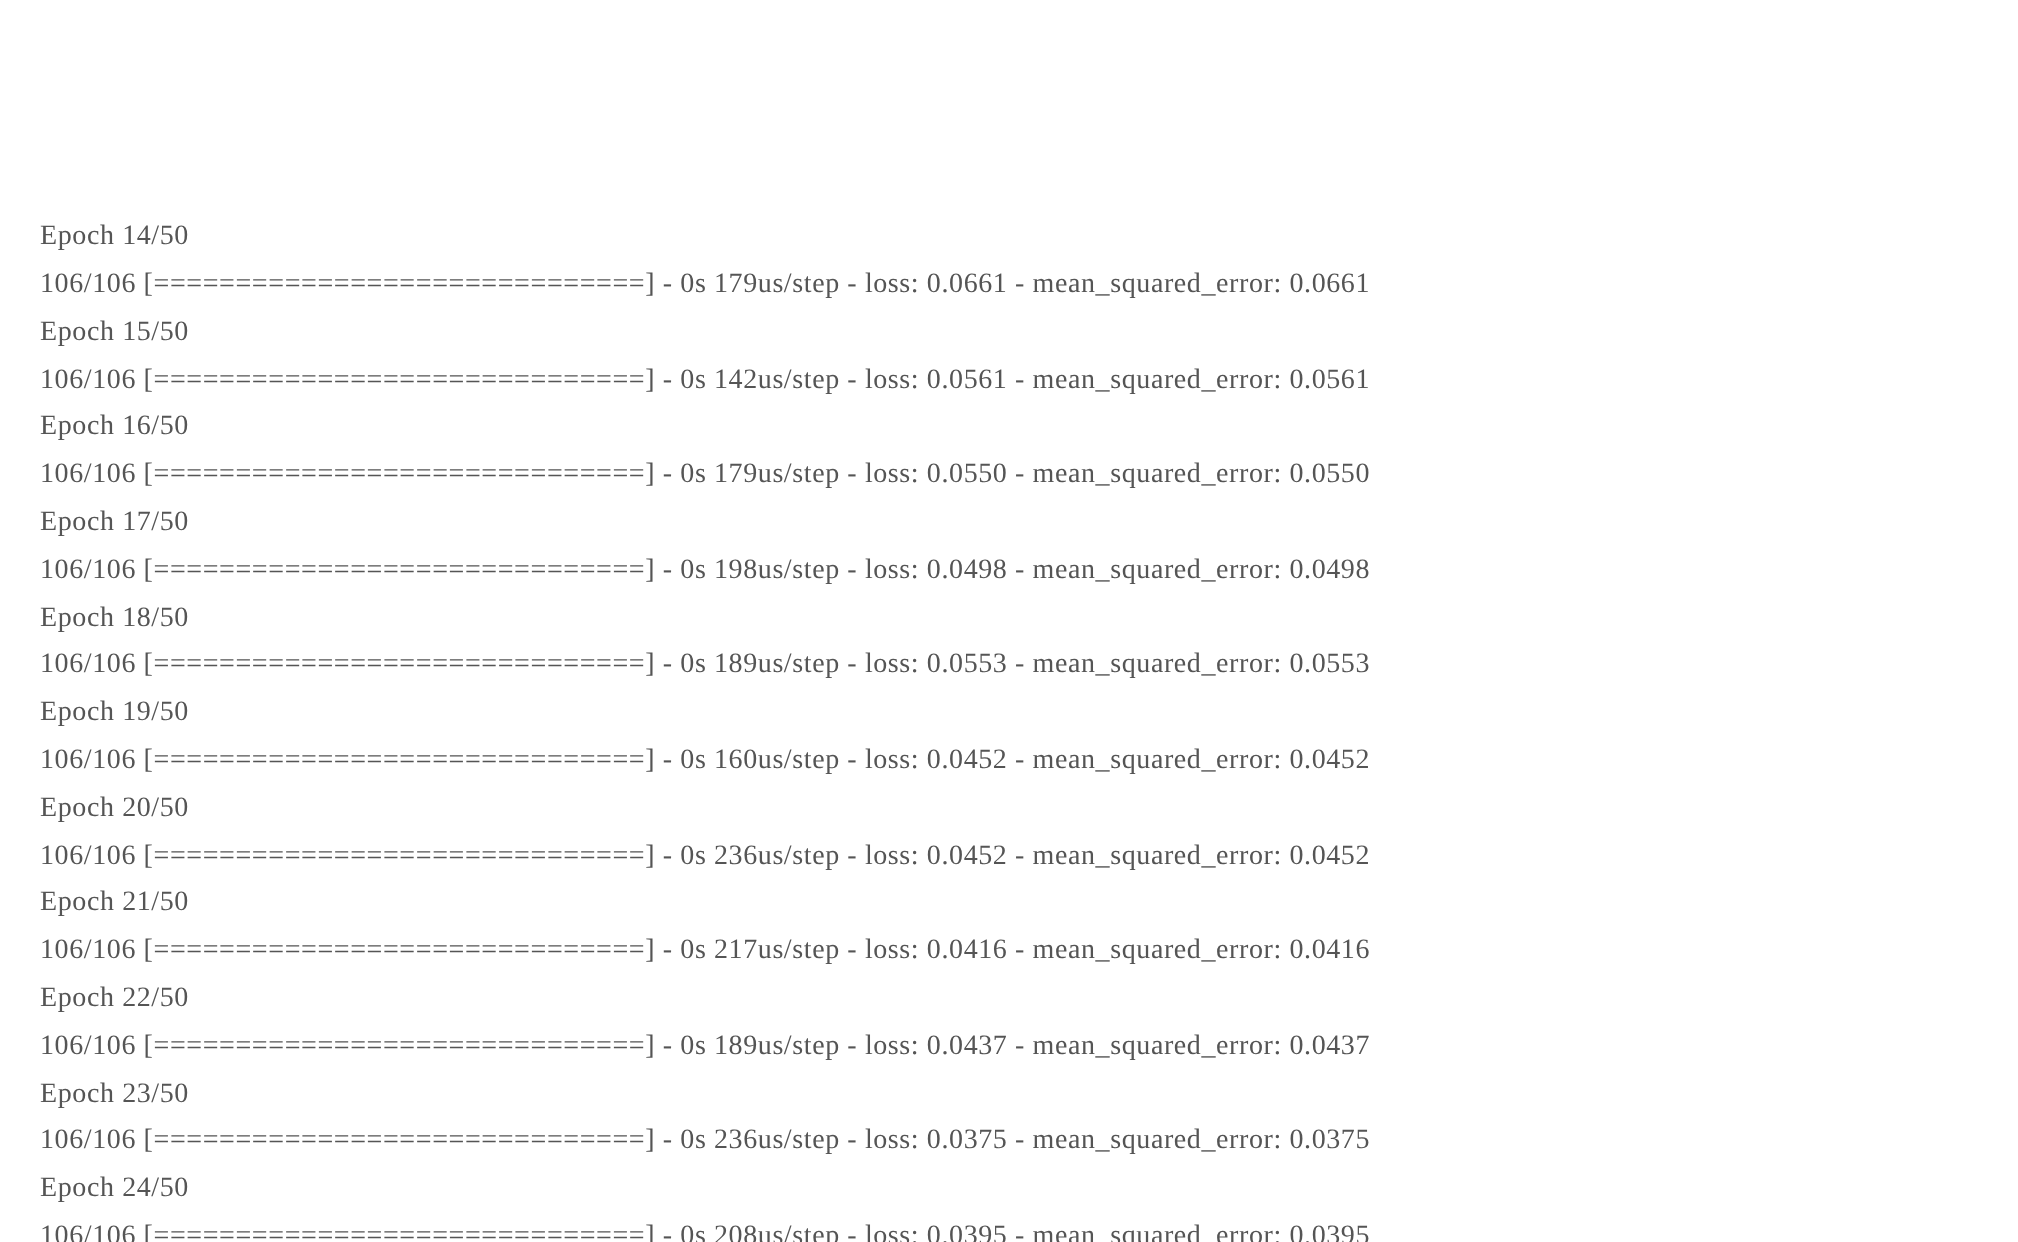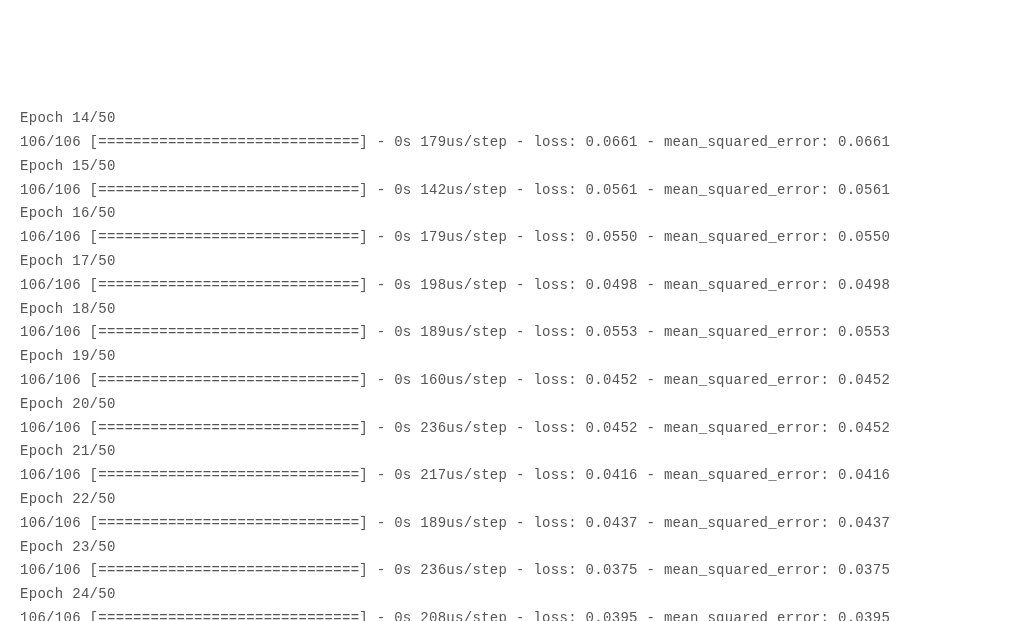--- a/index.html
+++ b/index.html
@@ -7,21 +7,21 @@
       font-size: 14px;
       color: #555;
       background: #fff;
       margin: 0;
       padding: 12px 20px;
       line-height: 1.7;
       letter-spacing: 0.3px;
       white-space: pre;
       position: relative;
     }
-    .line { display: block; }
+    .line { display: block; font-family: Liberation Serif, serif; }
   </style>
 </head>
 <body>
 
 
 
 <div id="lines"><span class="line">Epoch 14/50</span><span class="line">106/106 [==============================] - 0s 179us/step - loss: 0.0661 - mean_squared_error: 0.0661</span><span class="line">Epoch 15/50</span><span class="line">106/106 [==============================] - 0s 142us/step - loss: 0.0561 - mean_squared_error: 0.0561</span><span class="line">Epoch 16/50</span><span class="line">106/106 [==============================] - 0s 179us/step - loss: 0.0550 - mean_squared_error: 0.0550</span><span class="line">Epoch 17/50</span><span class="line">106/106 [==============================] - 0s 198us/step - loss: 0.0498 - mean_squared_error: 0.0498</span><span class="line">Epoch 18/50</span><span class="line">106/106 [==============================] - 0s 189us/step - loss: 0.0553 - mean_squared_error: 0.0553</span><span class="line">Epoch 19/50</span><span class="line">106/106 [==============================] - 0s 160us/step - loss: 0.0452 - mean_squared_error: 0.0452</span><span class="line">Epoch 20/50</span><span class="line">106/106 [==============================] - 0s 236us/step - loss: 0.0452 - mean_squared_error: 0.0452</span><span class="line">Epoch 21/50</span><span class="line">106/106 [==============================] - 0s 217us/step - loss: 0.0416 - mean_squared_error: 0.0416</span><span class="line">Epoch 22/50</span><span class="line">106/106 [==============================] - 0s 189us/step - loss: 0.0437 - mean_squared_error: 0.0437</span><span class="line">Epoch 23/50</span><span class="line">106/106 [==============================] - 0s 236us/step - loss: 0.0375 - mean_squared_error: 0.0375</span><span class="line">Epoch 24/50</span><span class="line">106/106 [==============================] - 0s 208us/step - loss: 0.0395 - mean_squared_error: 0.0395</span></div>
 
 
 

